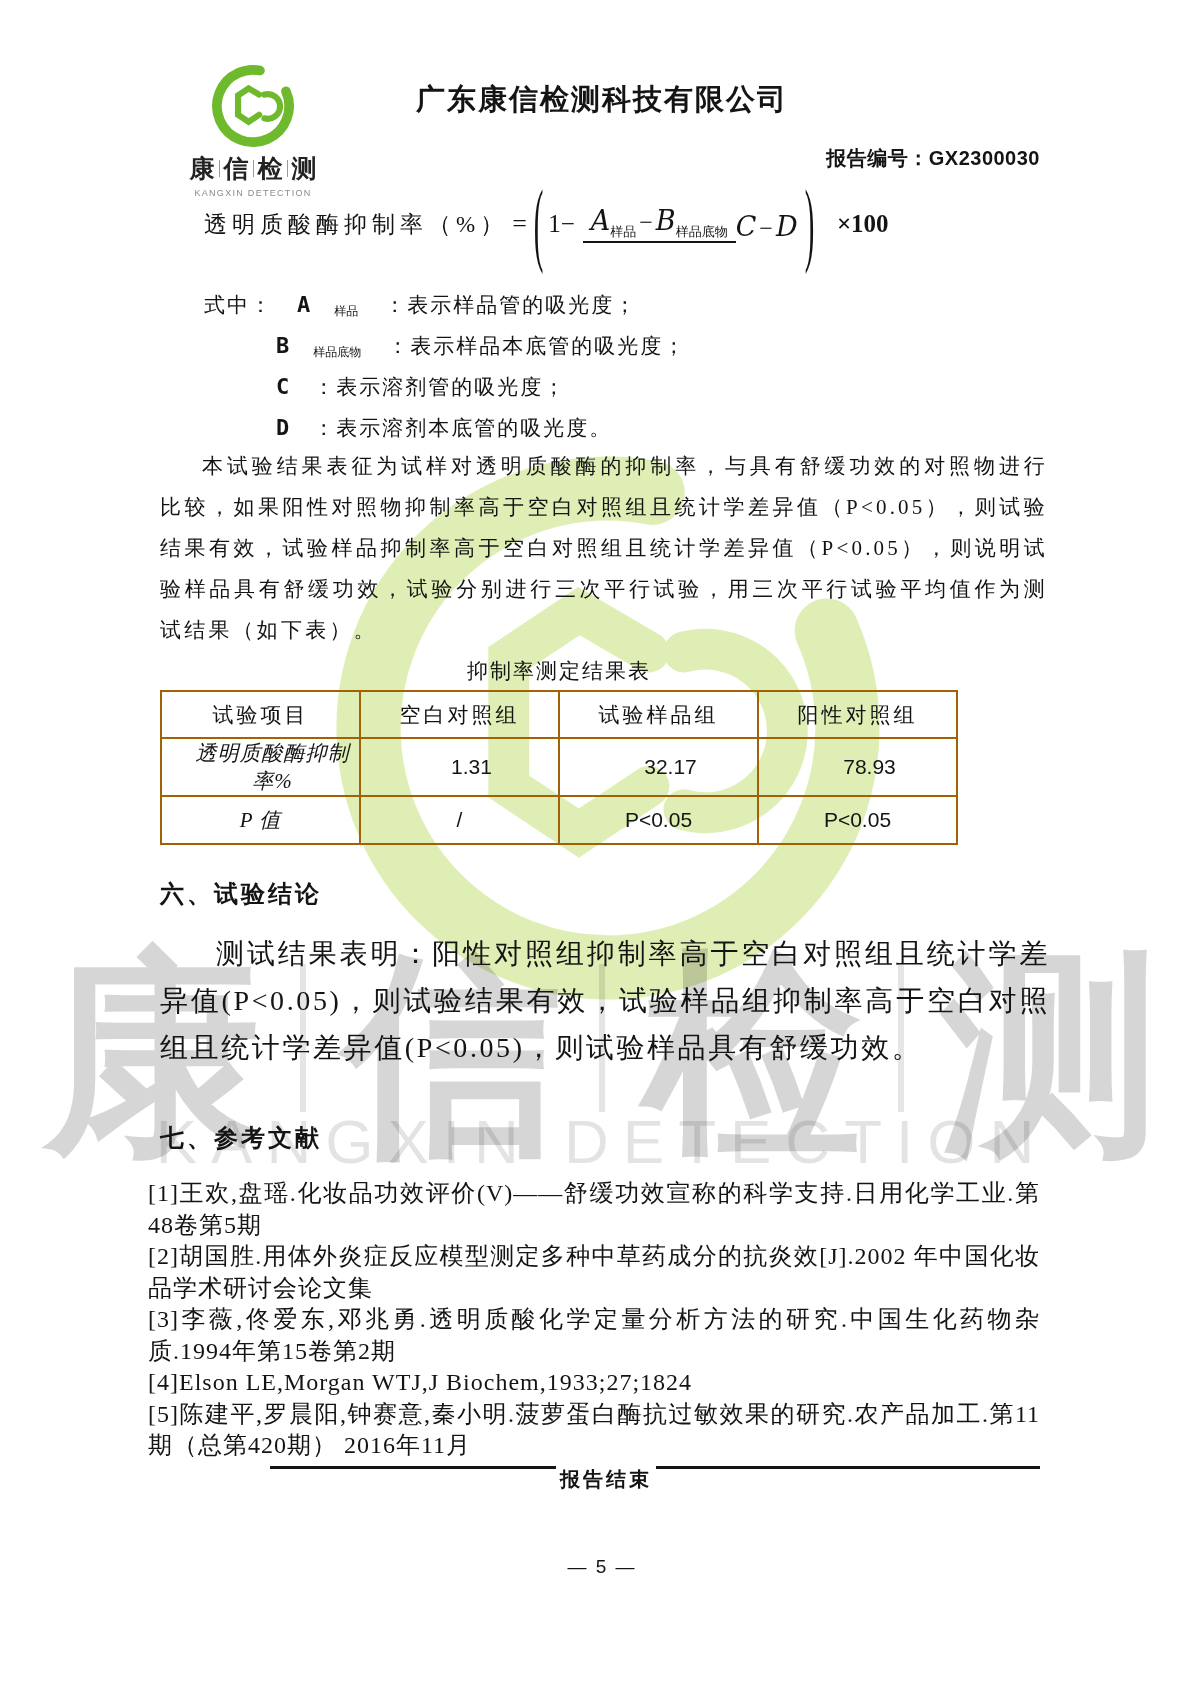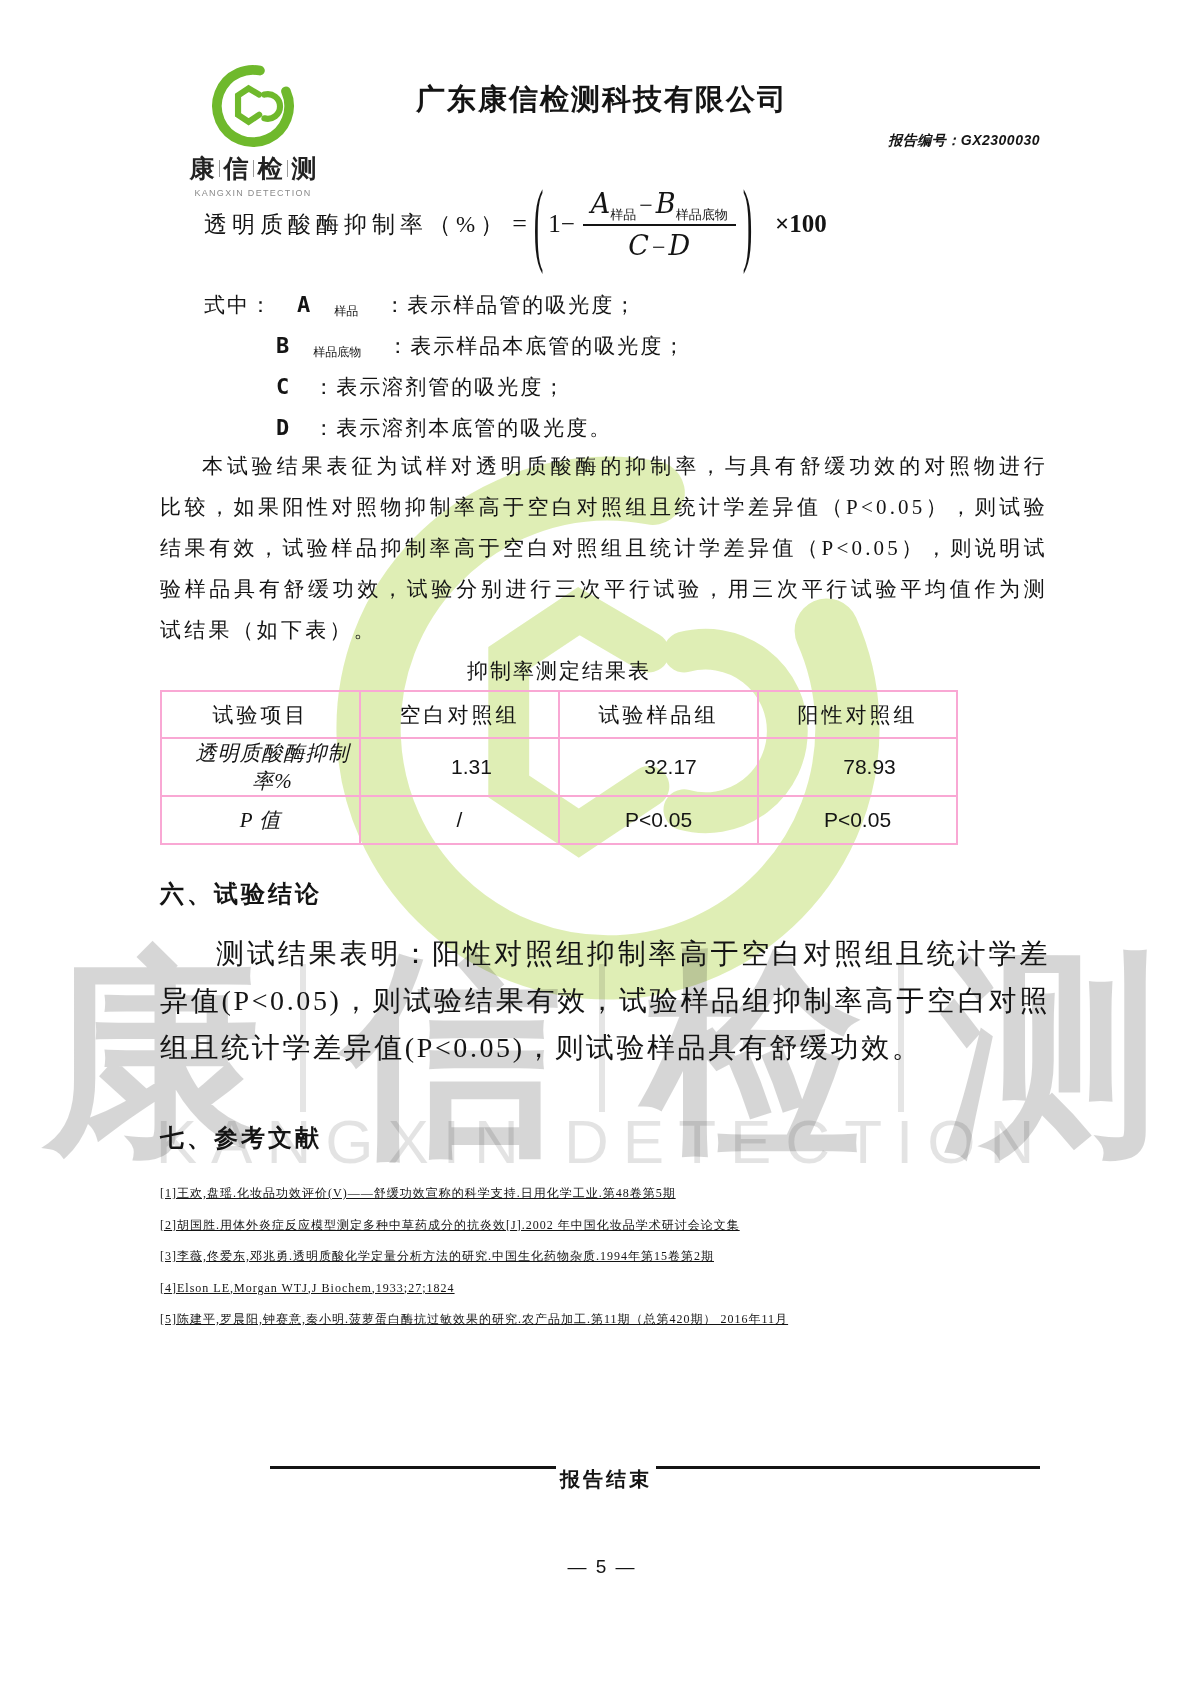--- a/index.html
+++ b/index.html
@@ -34,35 +34,35 @@
     margin-top: -2px; color: #222;
   }
   .logo-sep { width: 1px; height: 17px; background: #9a9a9a; }
   .logo-latin { font-size: 9px; letter-spacing: 1.3px; color: #8a8a8a; margin-top: 3px; font-family: "Liberation Sans", sans-serif; }
 
   .company-title {
     top: 80px; left: 0; width: 100%; text-align: center;
     font-size: 29px; font-weight: bold; letter-spacing: 2px;
   }
   .report-line {
-    top: 132px; right: 164px; font-size: 14px; font-weight: bold;
-    font-family: "Liberation Sans", sans-serif; letter-spacing: .5px; font-style: italic;
+    top: 145px; right: 164px; font-size: 20px; font-weight: bold;
+    font-family: "Liberation Sans", sans-serif; letter-spacing: .5px;
   }
 
   
   .formula-row { top: 174px; left: 204px; display: flex; align-items: center; height: 100px; }
   .f-lhs { font-size: 23px; letter-spacing: 5px; }
   .f-eq { font-size: 26px; margin: 0 4px 0 4px; }
   .bigparen {
     display: inline-block; font-size: 34px; font-weight: 400;
     transform: scale(.85, 2.75); line-height: 1; margin: 0 2px;
     font-family: "Liberation Serif", serif;
   }
   .f-one { font-size: 25px; margin: 0 4px 0 2px; }
-  .frac { display: inline-flex; flex-direction: column; align-items: center; margin: 0 4px; }
+  .frac { display: inline-flex; align-items: center; margin: 0 4px; }
   .frac .num { border-bottom: 2px solid #141414; padding: 0 8px 5px; white-space: nowrap; }
   .frac .den { padding-top: 4px; }
   .f-var { font-style: italic; font-size: 27px; font-family: "DejaVu Serif", serif; }
   .f-sub { font-size: 13px; position: relative; top: 6px; }
   .f-minus { font-size: 24px; margin: 0 3px; }
   .f-times { font-size: 25px; margin-left: 20px; font-weight: bold; }
 
   
   .defs { top: 284px; left: 204px; font-size: 21px; letter-spacing: 2px; }
   .def-line { height: 41px; display: flex; align-items: center; gap: 24px; }
@@ -76,37 +76,37 @@
     font-size: 21px; line-height: 41px; letter-spacing: 3.2px;
     text-indent: 2em; text-align: justify;
   }
   .tbl-caption { top: 657px; left: 160px; width: 798px; text-align: center; font-size: 21px; letter-spacing: 2px; }
 
   
   .results-table {
     top: 690px; left: 160px; width: 798px; border-collapse: collapse;
     table-layout: fixed; text-align: center; font-size: 21px;
   }
-  .results-table td { border: 2px solid #f9a8d4; padding: 0; }
+  .results-table td { border: 2px solid #a16207; padding: 0; }
   .results-table tr:nth-child(1) td { height: 47px; letter-spacing: 3px; }
   .results-table tr:nth-child(2) td { height: 51px; padding-left: 24px; }
   .results-table tr:nth-child(3) td { height: 48px; }
   .cell-kai { font-style: italic; letter-spacing: 1px; }
   .cell-num { font-family: "Liberation Sans", sans-serif; font-size: 21px; }
 
   
   .sec-heading { left: 160px; font-size: 24px; font-weight: bold; letter-spacing: 3px; }
   .sec6-heading { top: 878px; }
   .sec7-heading { top: 1122px; }
   .para6 {
     top: 930px; left: 160px; width: 890px;
     font-size: 28px; line-height: 47px; letter-spacing: 2.6px;
     text-indent: 2em; text-align: justify;
   }
-  .refs { top: 1178px; left: 160px; width: 892px; font-size: 12px; line-height: 31.5px; letter-spacing: 1px; text-align: justify; text-decoration: underline; }
+  .refs { top: 1178px; left: 148px; width: 892px; font-size: 24px; line-height: 31.5px; letter-spacing: 1px; text-align: justify; }
 
   
   .end-divider { top: 1466px; left: 270px; width: 770px; display: flex; }
   .end-divider .line { height: 2.5px; background: #141414; }
   .line-left { width: 286px; }
   .line-right { flex: 1; }
   .end-text { margin: 0 4px; font-size: 20px; font-weight: bold; letter-spacing: 3px; white-space: nowrap; }
   .page-no { top: 1556px; left: 0; width: 100%; text-align: center; font-size: 19px; font-family: "Liberation Sans", sans-serif; letter-spacing: 2px; }
 </style>
 </head>

